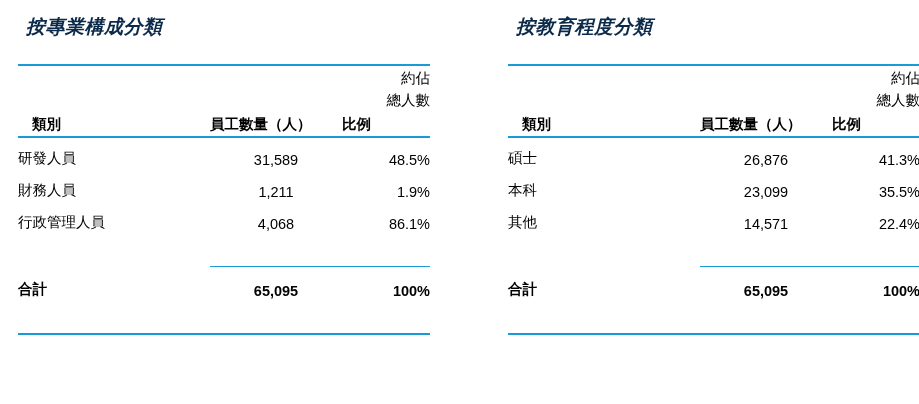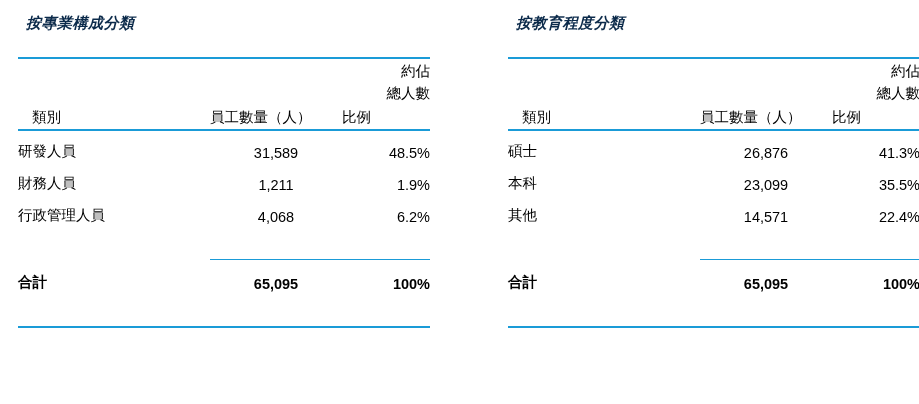--- a/index.html
+++ b/index.html
@@ -23,21 +23,21 @@
     position: absolute;
     top: 0;
     width: 420px;
   }
   .panel-left { left: 18px; }
   .panel-right { left: 508px; }
 
   .panel-title {
     font-weight: bold;
     font-style: italic;
-    font-size: 15px;
+    font-size: 19px;
     color: #0b2a4a;
     margin: 14px 0 0 8px;
     letter-spacing: 0.5px;
   }
 
   table.data {
     border-collapse: collapse;
     margin-top: 22px;
     width: 412px;
     table-layout: fixed;
@@ -85,21 +85,21 @@
   }
 
   .hdr-stack td {
     font-weight: normal;
     text-align: right;
     padding: 2px 2px 0 0;
     height: 22px;
     white-space: nowrap;
   }
   .hdr-last td {
-    font-weight: normal;
+    font-weight: bold;
     padding-bottom: 7px;
     height: 24px;
     white-space: nowrap;
   }
   .hdr-last td.left {
     text-align: left;
     padding-left: 14px;
   }
   .hdr-last td.right {
     padding-right: 2px;
@@ -170,21 +170,21 @@
           <td class="pct">48.5%</td>
         </tr>
         <tr>
           <td class="cat">財務人員</td>
           <td class="num">1,211</td>
           <td class="pct">1.9%</td>
         </tr>
         <tr>
           <td class="cat">行政管理人員</td>
           <td class="num">4,068</td>
-          <td class="pct">6.2%</td>
+          <td class="pct">86.1%</td>
         </tr>
         <tr class="rule-sum">
           <td class="spacer-cell"></td>
           <td colspan="2"></td>
         </tr>
         <tr class="total">
           <td class="cat">合計</td>
           <td class="num">65,095</td>
           <td class="pct">100%</td>
         </tr>

